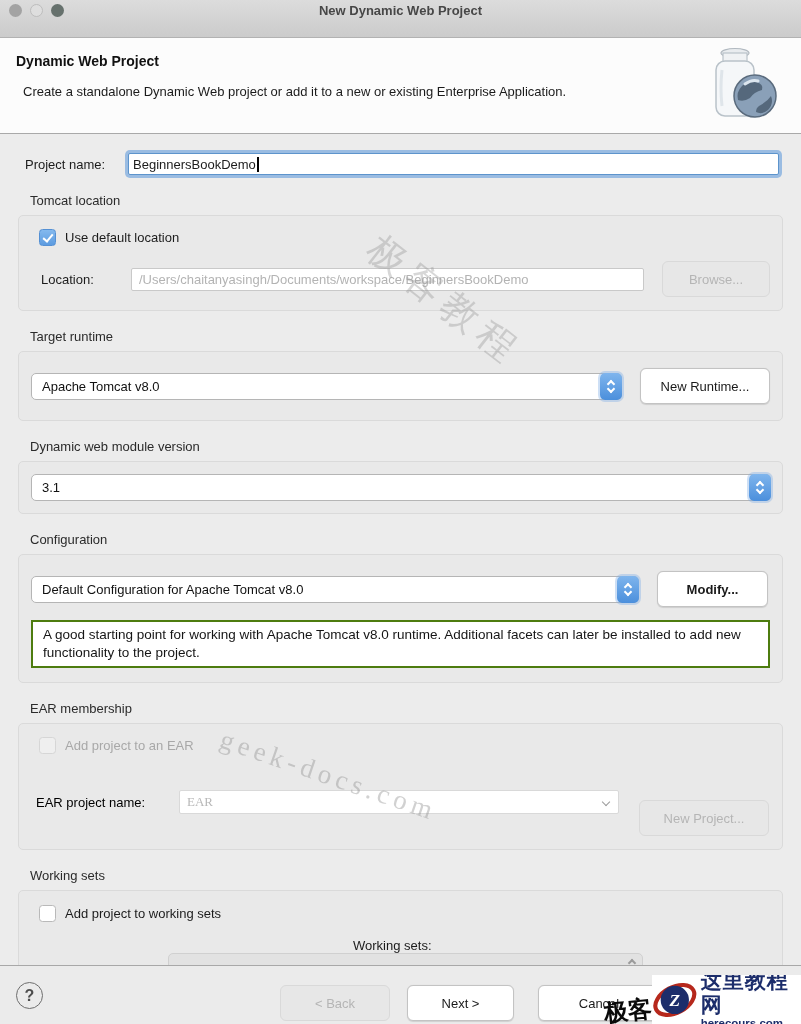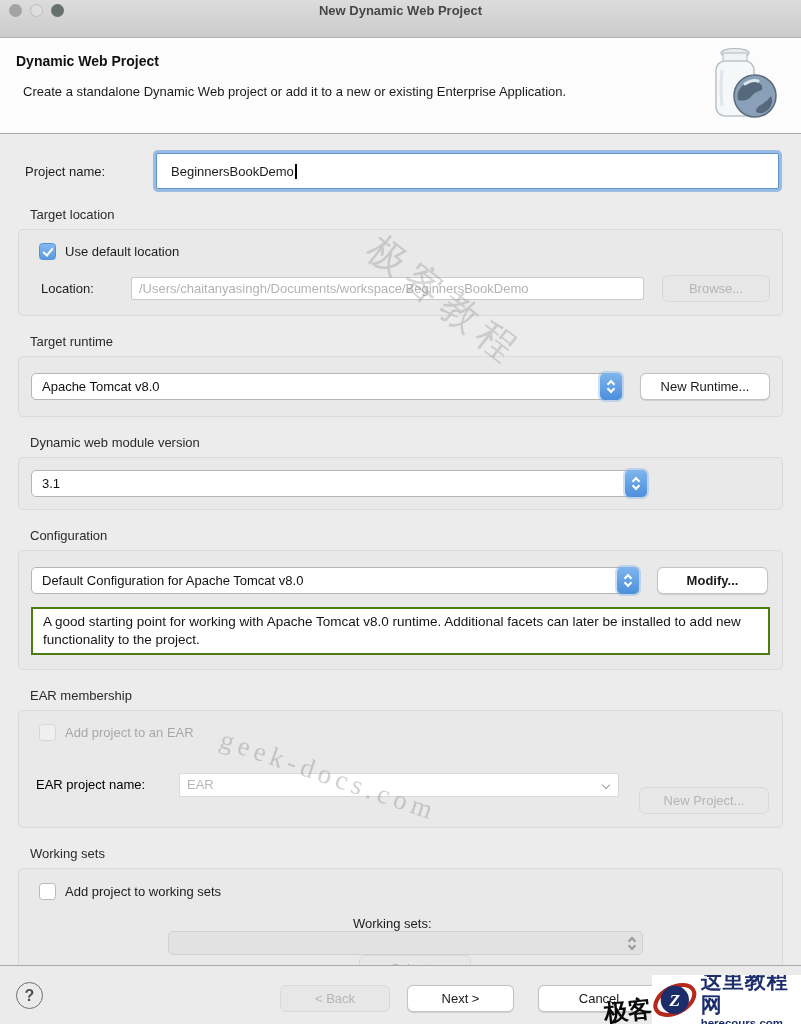--- a/index.html
+++ b/index.html
@@ -26,23 +26,23 @@
   }
   .header h1{ font-size:14px; font-weight:bold; color:#111; margin-bottom:15px; }
   .header p{ font-size:13px; color:#1b1b1b; padding-left:7px; }
   .hdr-icon{ position:absolute; right:20px; top:6px; }
   
   .content{ padding:0 18px; position:relative; }
   .row{ display:flex; align-items:center; }
   .pn-row{ margin:19px 0 15px 7px; }
   .pn-row .lbl{ width:103px; }
   .field-focus{
-    flex:1; height:36px; background:#fff; border:1px solid #5d94cc; border-radius:2px;
+    flex:1; height:22px; background:#fff; border:1px solid #5d94cc; border-radius:2px;
     box-shadow:0 0 0 3px rgba(140,180,225,.85); display:flex; align-items:center;
-    padding-left:14px; margin-right:4px;margin-left:28px;
+    padding-left:4px; margin-right:4px;
   }
   .caret{ display:inline-block; width:2px; height:15px; background:#000; margin-left:1px; }
   .sec-label{ margin:18px 0 7px 12px; color:#2b2b2b; }
   .group{
     background:#e9e9e9; border:1px solid #dadada; border-radius:5px;
     padding:13px 12px;
   }
   
   .cb-row{ display:flex; align-items:center; gap:9px; margin-left:8px; }
   .cb{ width:17px; height:17px; border-radius:3.5px; position:relative; }
@@ -79,21 +79,21 @@
   .combo.disabled .stepper{ background:none; box-shadow:none; }
   
   .earcombo{
     position:relative; height:24px; background:#fff; border:1px solid #d9d9d9; border-radius:2px;
     display:flex; align-items:center; padding-left:7px; color:#b8b8b8;
   }
   .earchev{ position:absolute; right:9px; top:8px; width:6px; height:6px;
     border:solid #9b9b9b; border-width:0 1.5px 1.5px 0; transform:rotate(45deg); }
   
   .btn{
-    height:27px; background:#fff; border:1px solid #c3c3c3; border-radius:6px;
+    height:36px; background:#fff; border:1px solid #c3c3c3; border-radius:6px;
     font-size:13px; color:#1a1a1a; display:flex; align-items:center; justify-content:center;
     box-shadow:0 .5px 1px rgba(0,0,0,.12); font-family:"Liberation Sans",sans-serif;
   }
   .btn.disabled{ background:#e7e7e7; border-color:#d9d9d9; color:#b5b5b5; box-shadow:none; }
   
   .desc{
     margin-top:13px; background:#fff; border:2px solid #4d7c0f;
     padding:4px 10px; font-size:13.5px; line-height:18px; color:#151515;
   }
   
@@ -164,21 +164,21 @@
   <div class="content">
 
     <div class="row pn-row">
       <span class="lbl">Project name:</span>
       <div class="field-focus">
         <span>BeginnersBookDemo</span>
         <span class="caret"></span>
       </div>
     </div>
 
-    <div class="sec-label">Target location</div>
+    <div class="sec-label">Tomcat location</div>
     <div class="group">
       <div class="cb-row" style="margin-bottom:15px;">
         <div class="cb checked"></div>
         <span>Use default location</span>
       </div>
       <div class="row" style="padding-left:10px;">
         <span style="width:90px;">Location:</span>
         <div class="tf" style="flex:1;">
           <span>/Users/chaitanyasingh/Documents/workspace/BeginnersBookDemo</span>
         </div>
@@ -195,21 +195,21 @@
             <div class="chv up"></div>
               <div class="chv down"></div>
           </div>
         </div>
         <button class="btn" style="width:139px; margin-left:18px;">New Runtime...</button>
       </div>
     </div>
 
     <div class="sec-label">Dynamic web module version</div>
     <div class="group" style="padding:12px;">
-      <div class="combo" style="width:616px;">
+      <div class="combo" style="width:740px;">
         <span>3.1</span>
         <div class="stepper">
           <div class="chv up"></div>
             <div class="chv down"></div>
         </div>
       </div>
     </div>
 
     <div class="sec-label">Configuration</div>
     <div class="group" style="padding:16px 12px 14px;">
@@ -227,21 +227,21 @@
     </div>
 
     <div class="sec-label">EAR membership</div>
     <div class="group" style="">
       <div class="cb-row" style="margin-bottom:14px;">
         <div class="cb disabled"></div>
         <span class="dim">Add project to an EAR</span>
       </div>
       <div class="row" style="padding-left:5px;">
         <span style="width:143px; color:#000;">EAR project name:</span>
-        <div class="earcombo" style="width:440px;">
+        <div class="earcombo" style="width:440px;font-family:Liberation Serif, serif;">
           <span>EAR</span>
           <div class="earchev"></div>
         </div>
         <button class="btn disabled" style="width:130px; margin-left:20px;margin-top:32px;">New Project...</button>
       </div>
     </div>
 
     <div class="sec-label">Working sets</div>
     <div class="group" style="padding:14px 12px 18px;">
       <div class="cb-row" style="margin-bottom:16px;">

